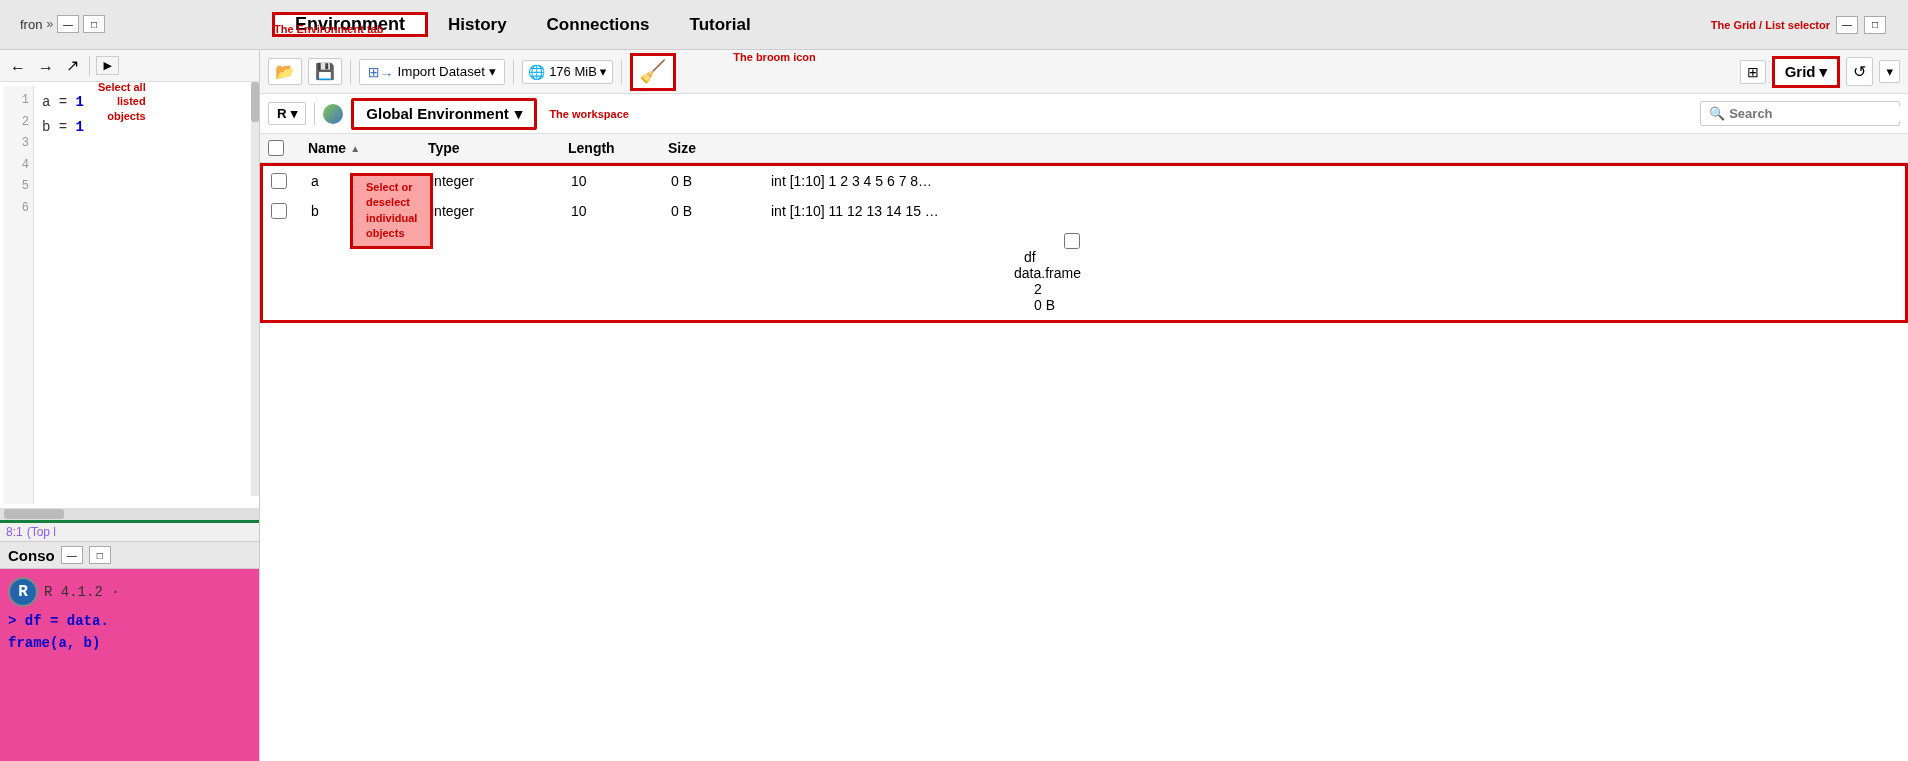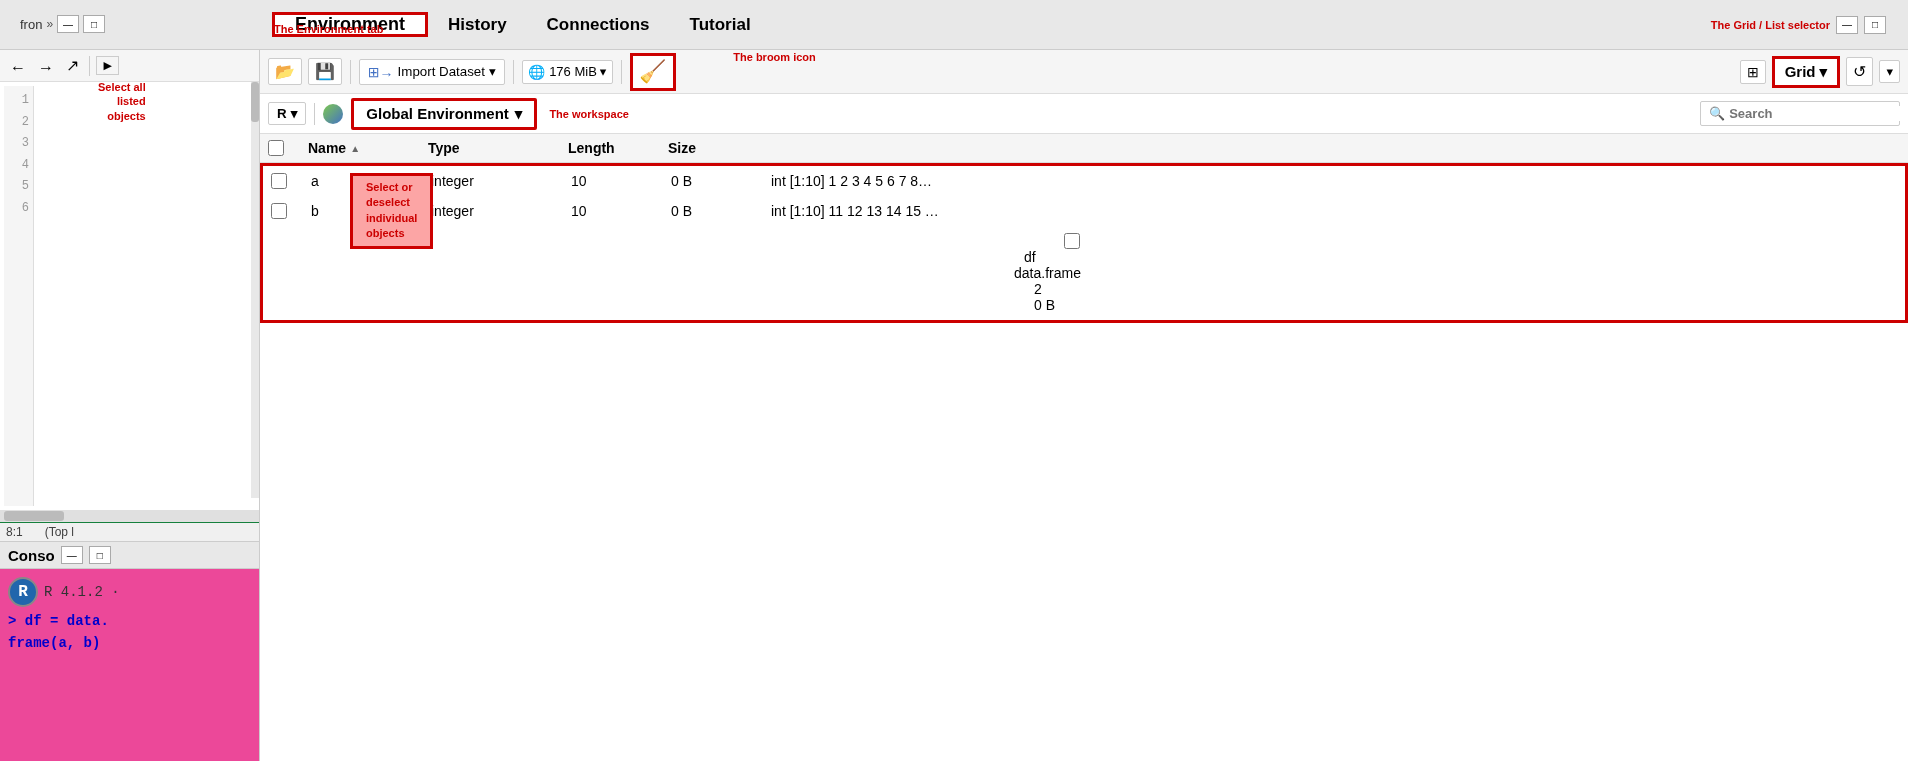--- a/index.html
+++ b/index.html
@@ -135,28 +135,40 @@
               <div>2</div>
               <div>3</div>
               <div>4</div>
               <div>5</div>
               <div>6</div>
           </div>
 
           <div style="width:8px; background:#e8e8e8; position:absolute; right:0; top:0; bottom:12px;">
             <div style="width:8px; height:40px; background:#bbb; border-radius:3px; margin-top:0;"></div>
           </div>
+          <div style="padding: 4px 8px; font-family:'Courier New',monospace; font-size:14px; line-height:1.8;">
+            <div></div>
+            <div></div>
+            <div>
+              <span style="color:#333;">a = </span><span class="code-blue">1</span>
+            </div>
+            <div></div>
+            <div>
+              <span style="color:#333;">b = </span><span class="code-blue">1</span>
+            </div>
+            <div></div>
+          </div>
         </div>
       </div>
 
       <div class="scrollbar-h" style="display:flex; align-items:center;">
         <div style="width:60px; height:10px; background:#bbb; border-radius:3px; margin-left:4px;"></div>
       </div>
 
-      <div style="display:flex; padding:2px 6px; background:#f0f0f0; border-top:1px solid #15803d; font-size:12px; color:#404040; gap:22px;">
+      <div style="display:flex; padding:2px 6px; background:#f0f0f0; border-top:3px solid #15803d; font-size:12px; color:#8b5cf6; gap:4px;">
         <span>8:1</span>
         <span>(Top l</span>
       </div>
 
       <div class="bottom-panel">
         <div class="console-header">
           <span>Conso</span>
           <button class="min-btn">—</button>
           <button class="max-btn">□</button>
         </div>

